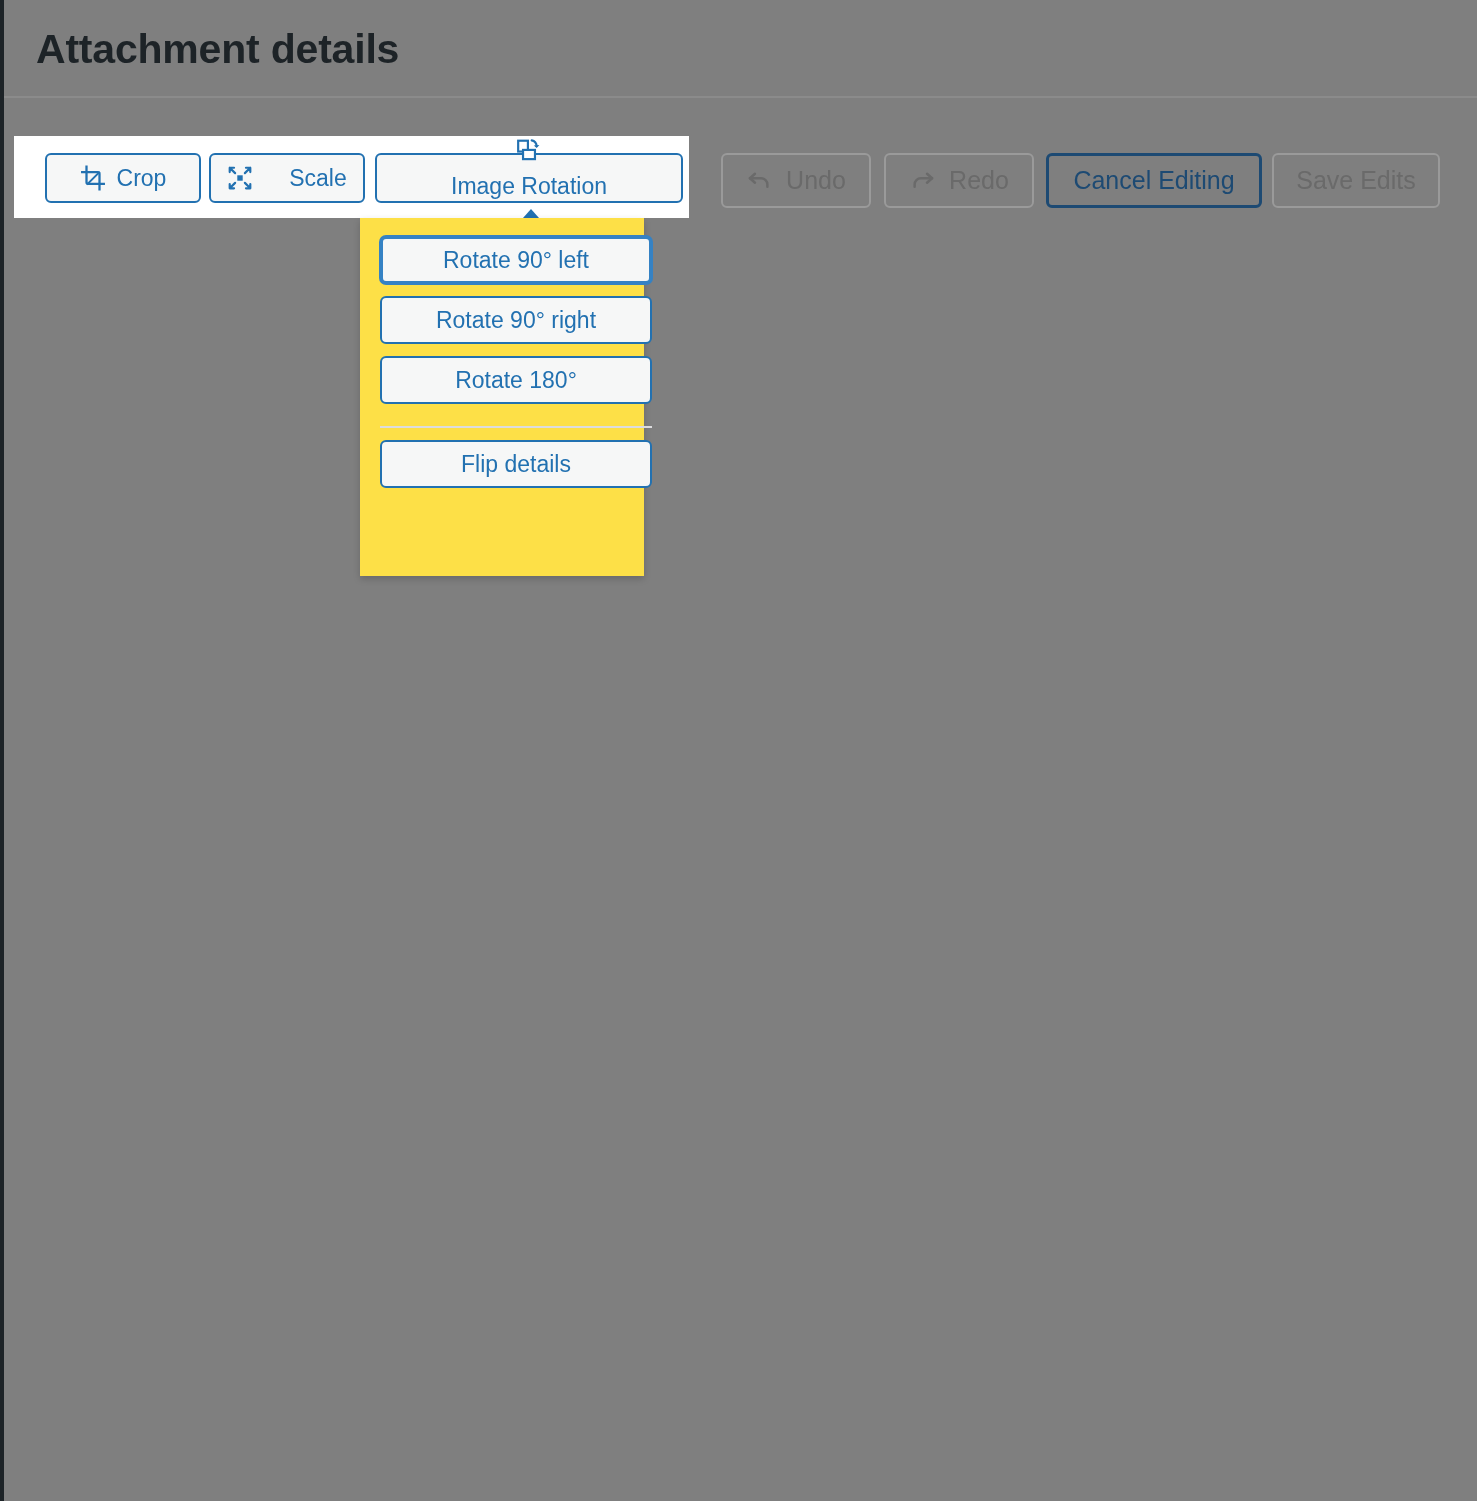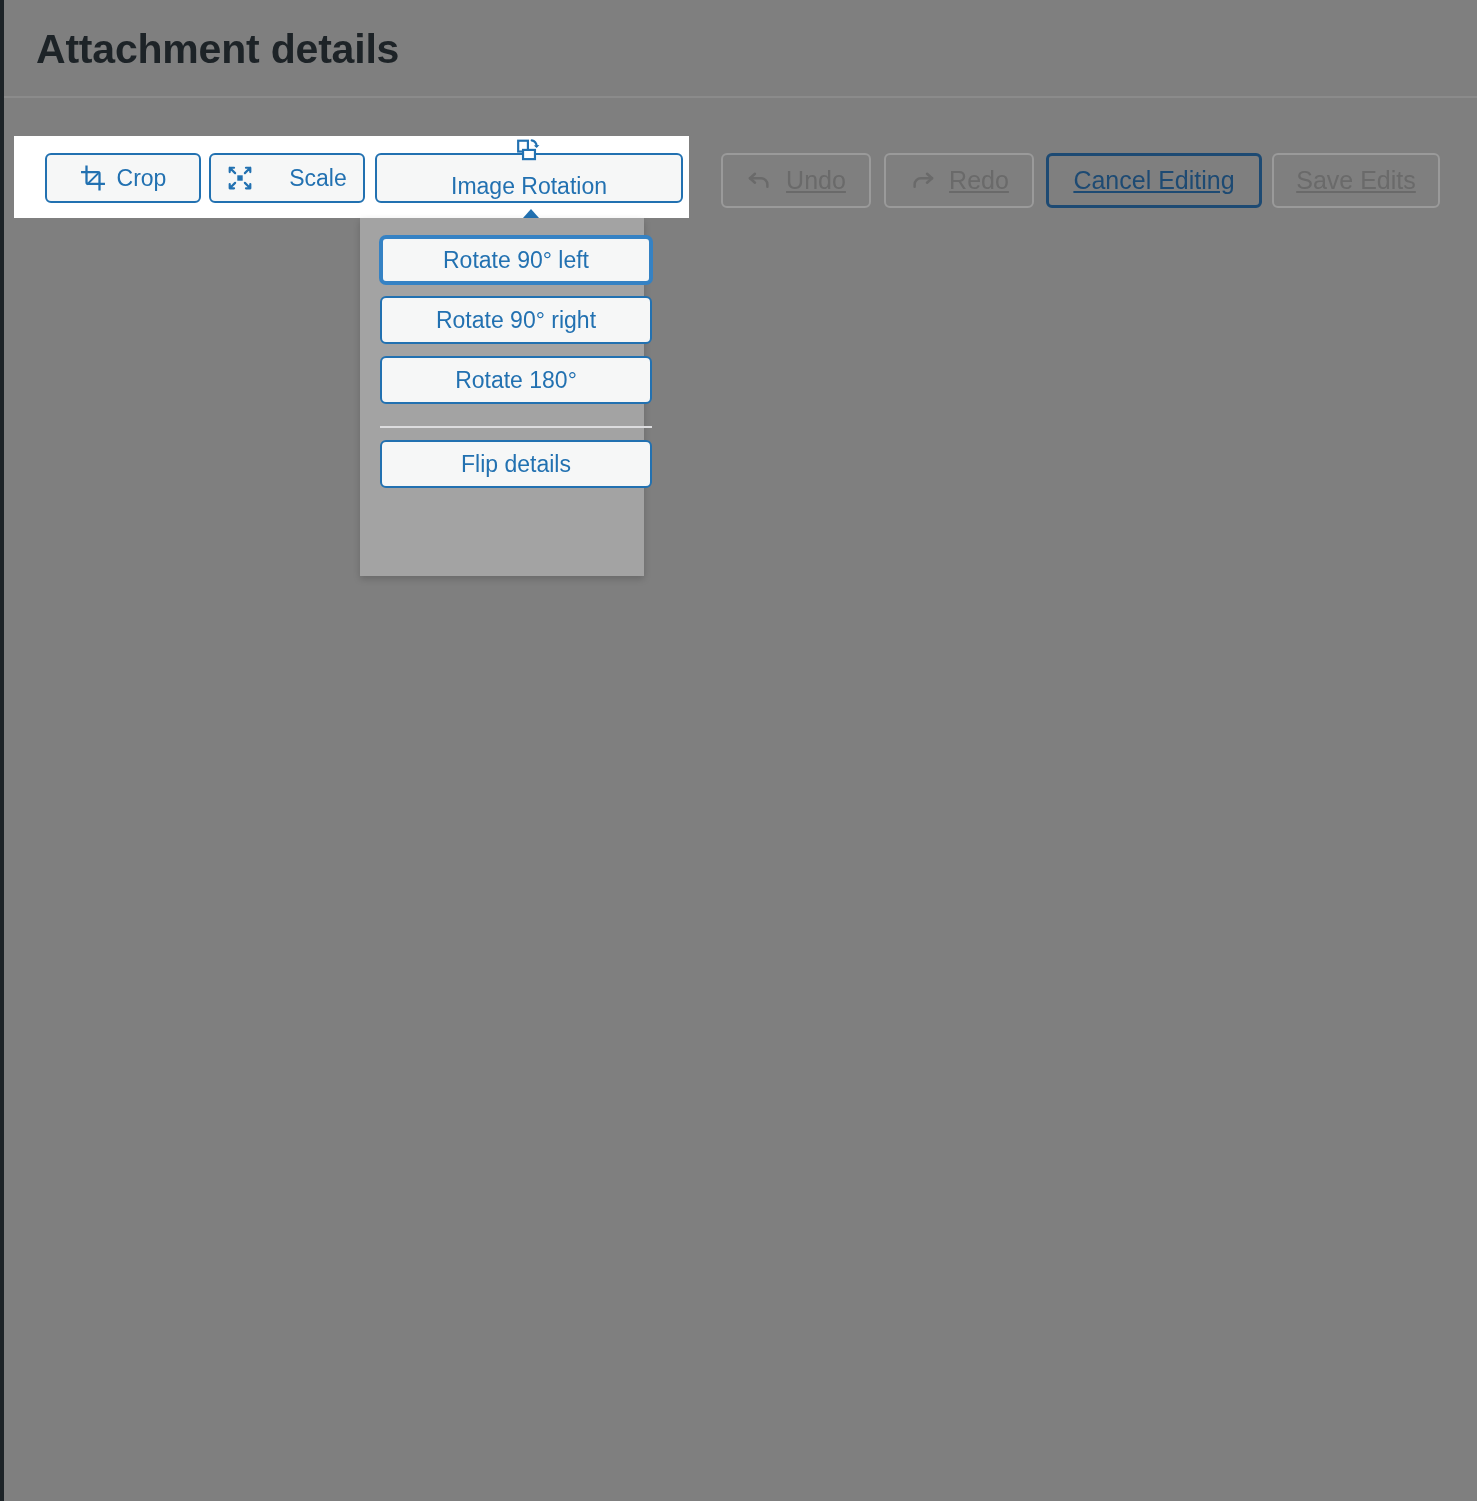--- a/index.html
+++ b/index.html
@@ -183,21 +183,21 @@
     border-right: 8px solid transparent;
     border-bottom: 9px solid #2271b1;
     margin-left: 4px;
   }
 
   
   .rot-menu {
     position: absolute;
     left: 360px; top: 218px;
     width: 284px; height: 358px;
-    background: #a3a3a3;
+    background: #fde047;
     z-index: 100;
     box-shadow: 0 3px 7px rgba(0,0,0,0.18);
   }
   .rot-menu .menu-btn {
     position: absolute;
     left: 20px;
     width: 272px;
     height: 48px;
     font-size: 23px;
   }
@@ -227,21 +227,20 @@
     border-radius: 6px;
     display: inline-flex;
     align-items: center;
     justify-content: center;
     gap: 13px;
     font-size: 25px;
     font-family: "Liberation Sans", sans-serif;
     background: transparent;
     cursor: pointer;
     white-space: nowrap;
-    text-decoration: underline;
   }
   .act-disabled {
     border: 2px solid #9a9a9a;
     color: #6a6a6a;
     cursor: default;
   }
   .act-primary {
     border: 3px solid #1d4a73;
     color: #1d4a73;
   }

